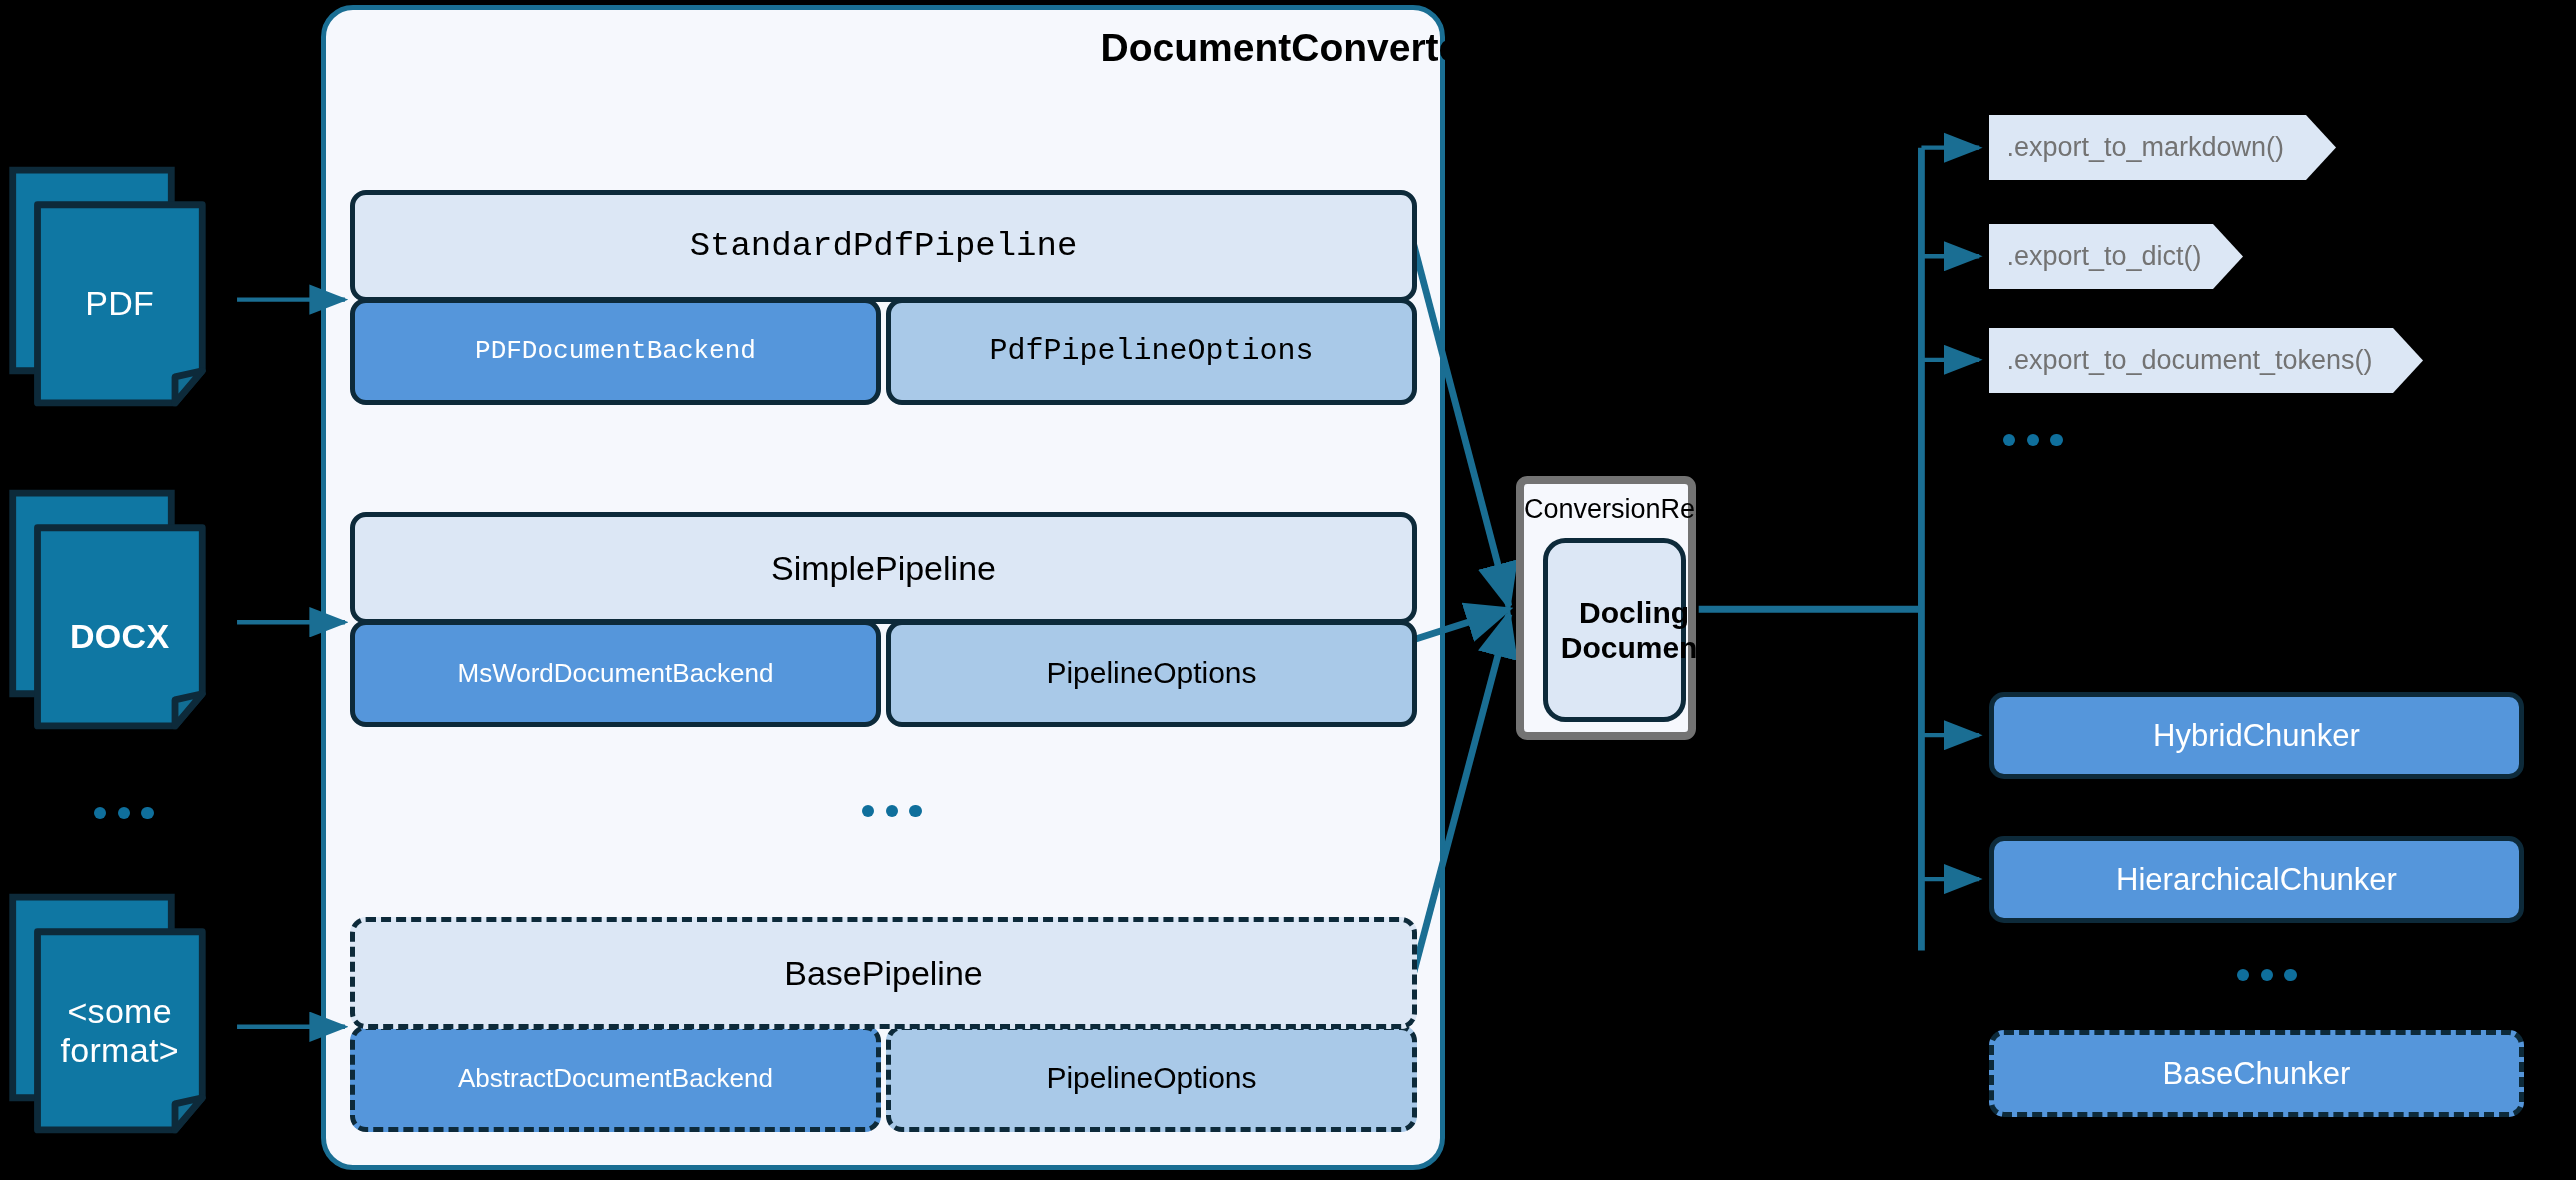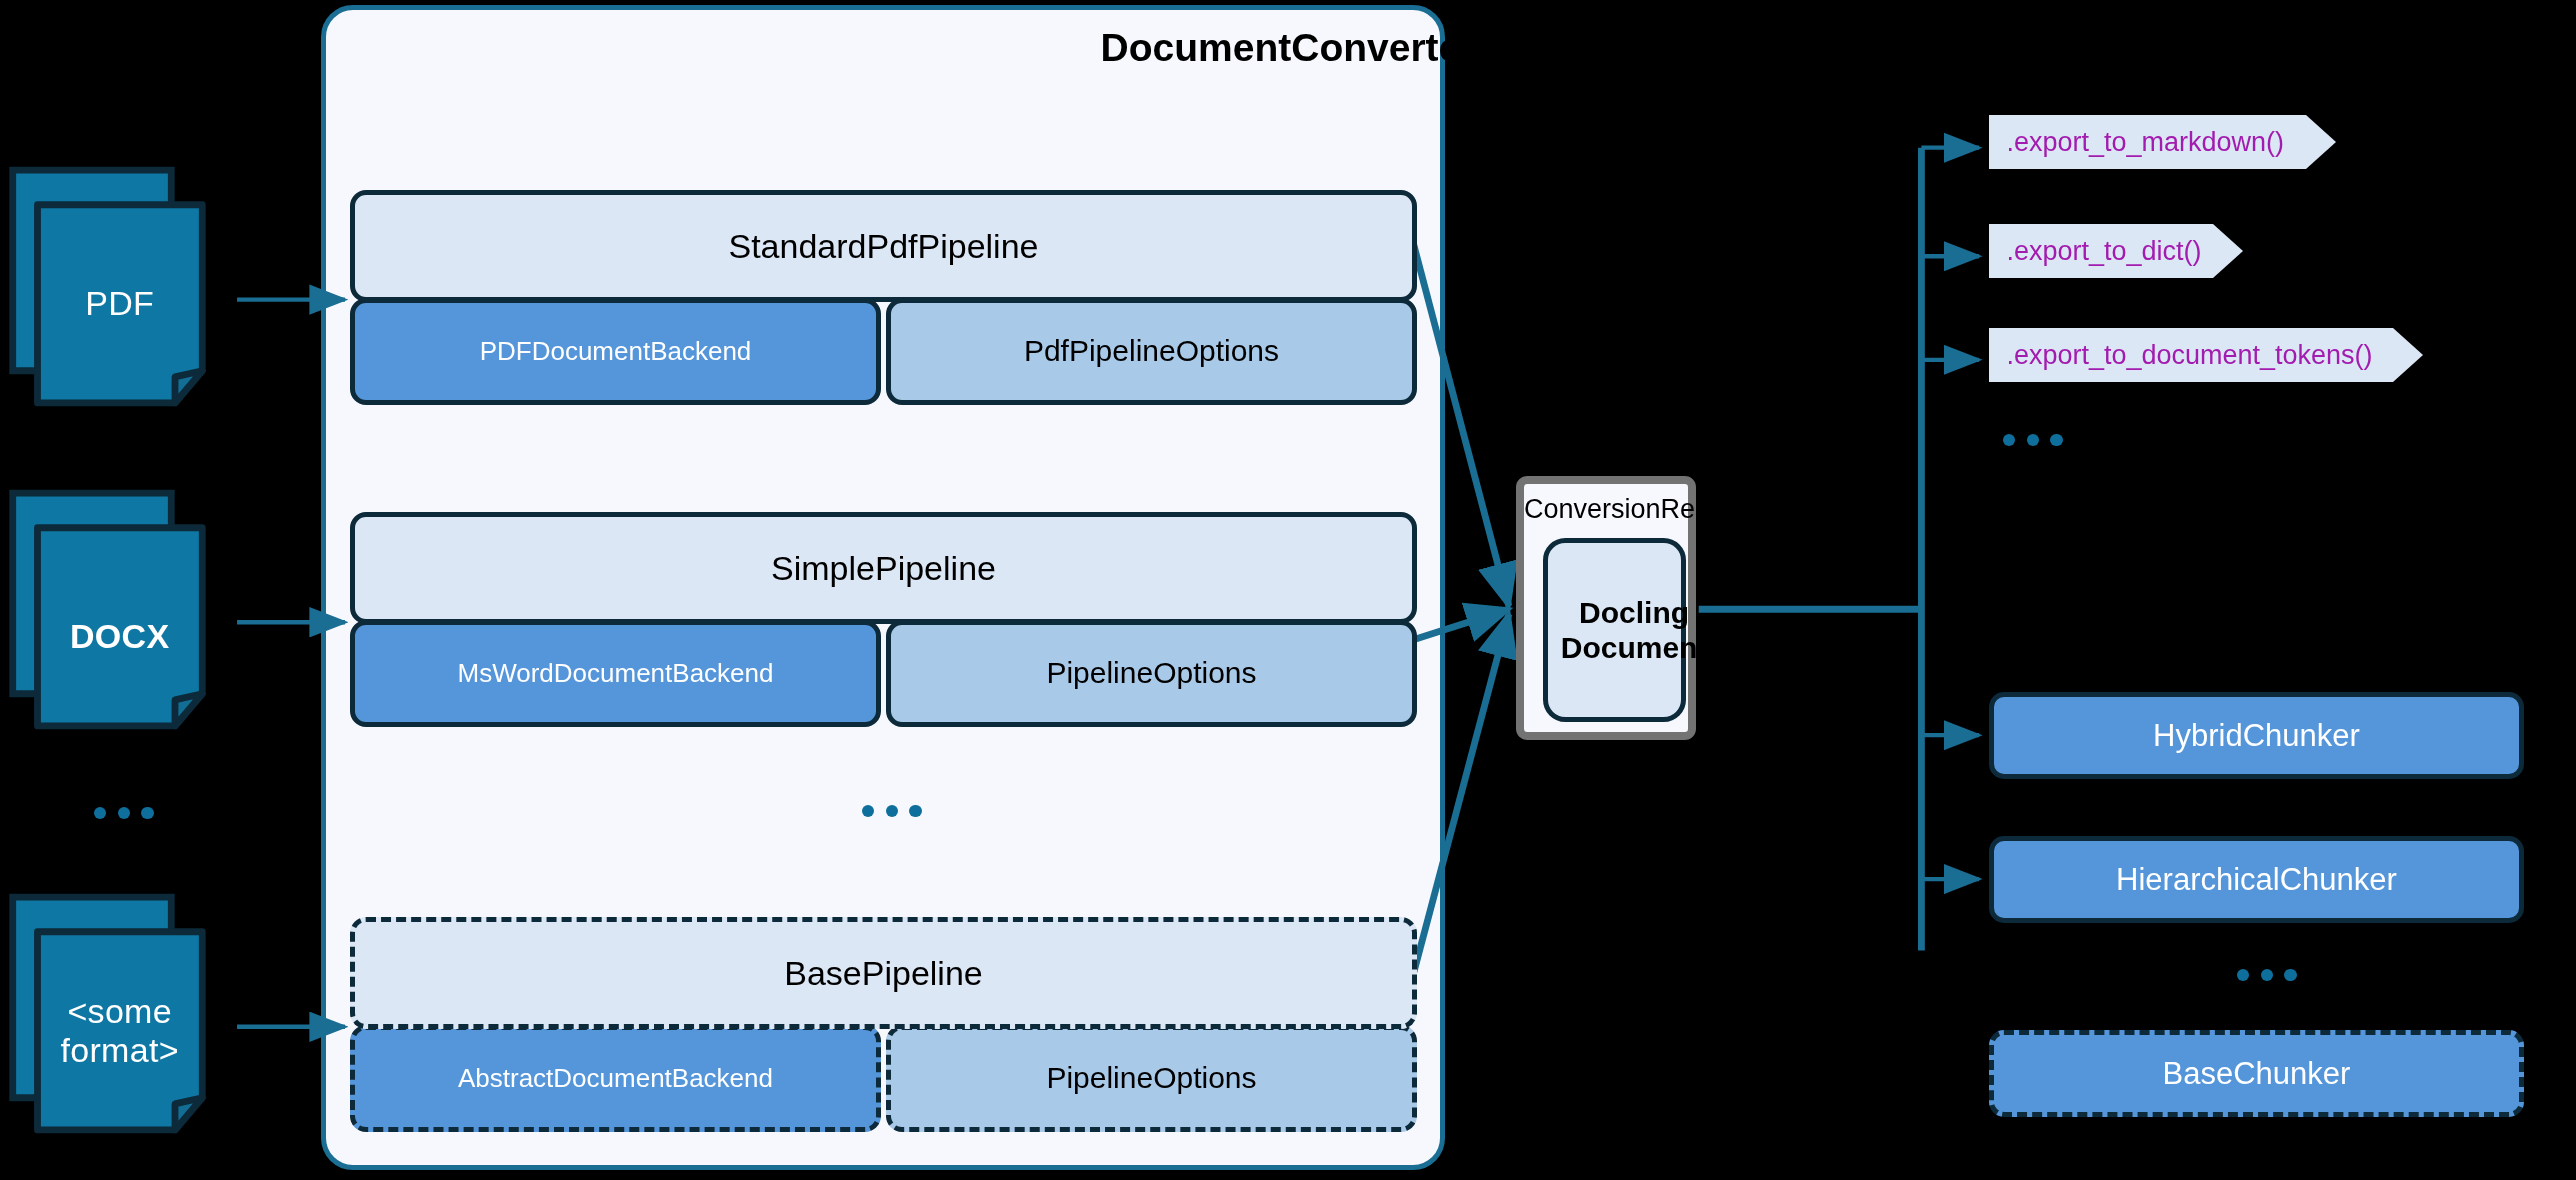--- a/index.html
+++ b/index.html
@@ -191,30 +191,30 @@
     font-size: 30px;
     font-weight: bold;
     line-height: 1.18;
     color: #000000;
     padding-left: 40px;
   }
 
   
   .export-chevron {
     position: absolute;
-    height: 54px;
+    height: 65px;
     background: #dce7f5;
     display: flex;
     align-items: center;
     z-index: 8;
     clip-path: polygon(0 0, calc(100% - 30px) 0, 100% 50%, calc(100% - 30px) 100%, 0 100%);
     padding-left: 17.4px;
     box-sizing: border-box;
     font-size: 27px;
-    color: #a21caf;
+    color: #737373;
     white-space: nowrap;
   }
 
   
   .chunker {
     position: absolute;
     left: 1989px;
     width: 535px;
     height: 87px;
     background: #5596db;
@@ -301,21 +301,21 @@
       <path d="M46,62 L312,62 L312,330 L268,382 L46,382 Z" fill="#0f77a3" stroke="#0d2a3a" stroke-width="11" stroke-linejoin="round"></path>
       <path d="M312,330 L268,340 L268,382 Z" fill="#126e94" stroke="#0d2a3a" stroke-width="11" stroke-linejoin="round"></path>
     </svg>
     <div class="doc-label" style="left:28.5px; top:38px; width:165px; height:199px; white-space:pre-line;">&lt;some
 format&gt;</div>
   </div>
 
   <div id="converter-box"></div>
   <div id="converter-title" style="z-index:7;">DocumentConverter</div>
 
-  <div class="pipeline" style="top:190px;">
+  <div class="pipeline" style="top:190px;font-family:Liberation Mono, monospace;">
     <div class="pipe-header">StandardPdfPipeline</div>
     <div class="pipe-row">
       <div class="pipe-backend">PDFDocumentBackend</div>
       <div class="pipe-options">PdfPipelineOptions</div>
     </div>
   </div>
 
   <div class="pipeline" style="top:512px;">
     <div class="pipe-header">SimplePipeline</div>
     <div class="pipe-row">

